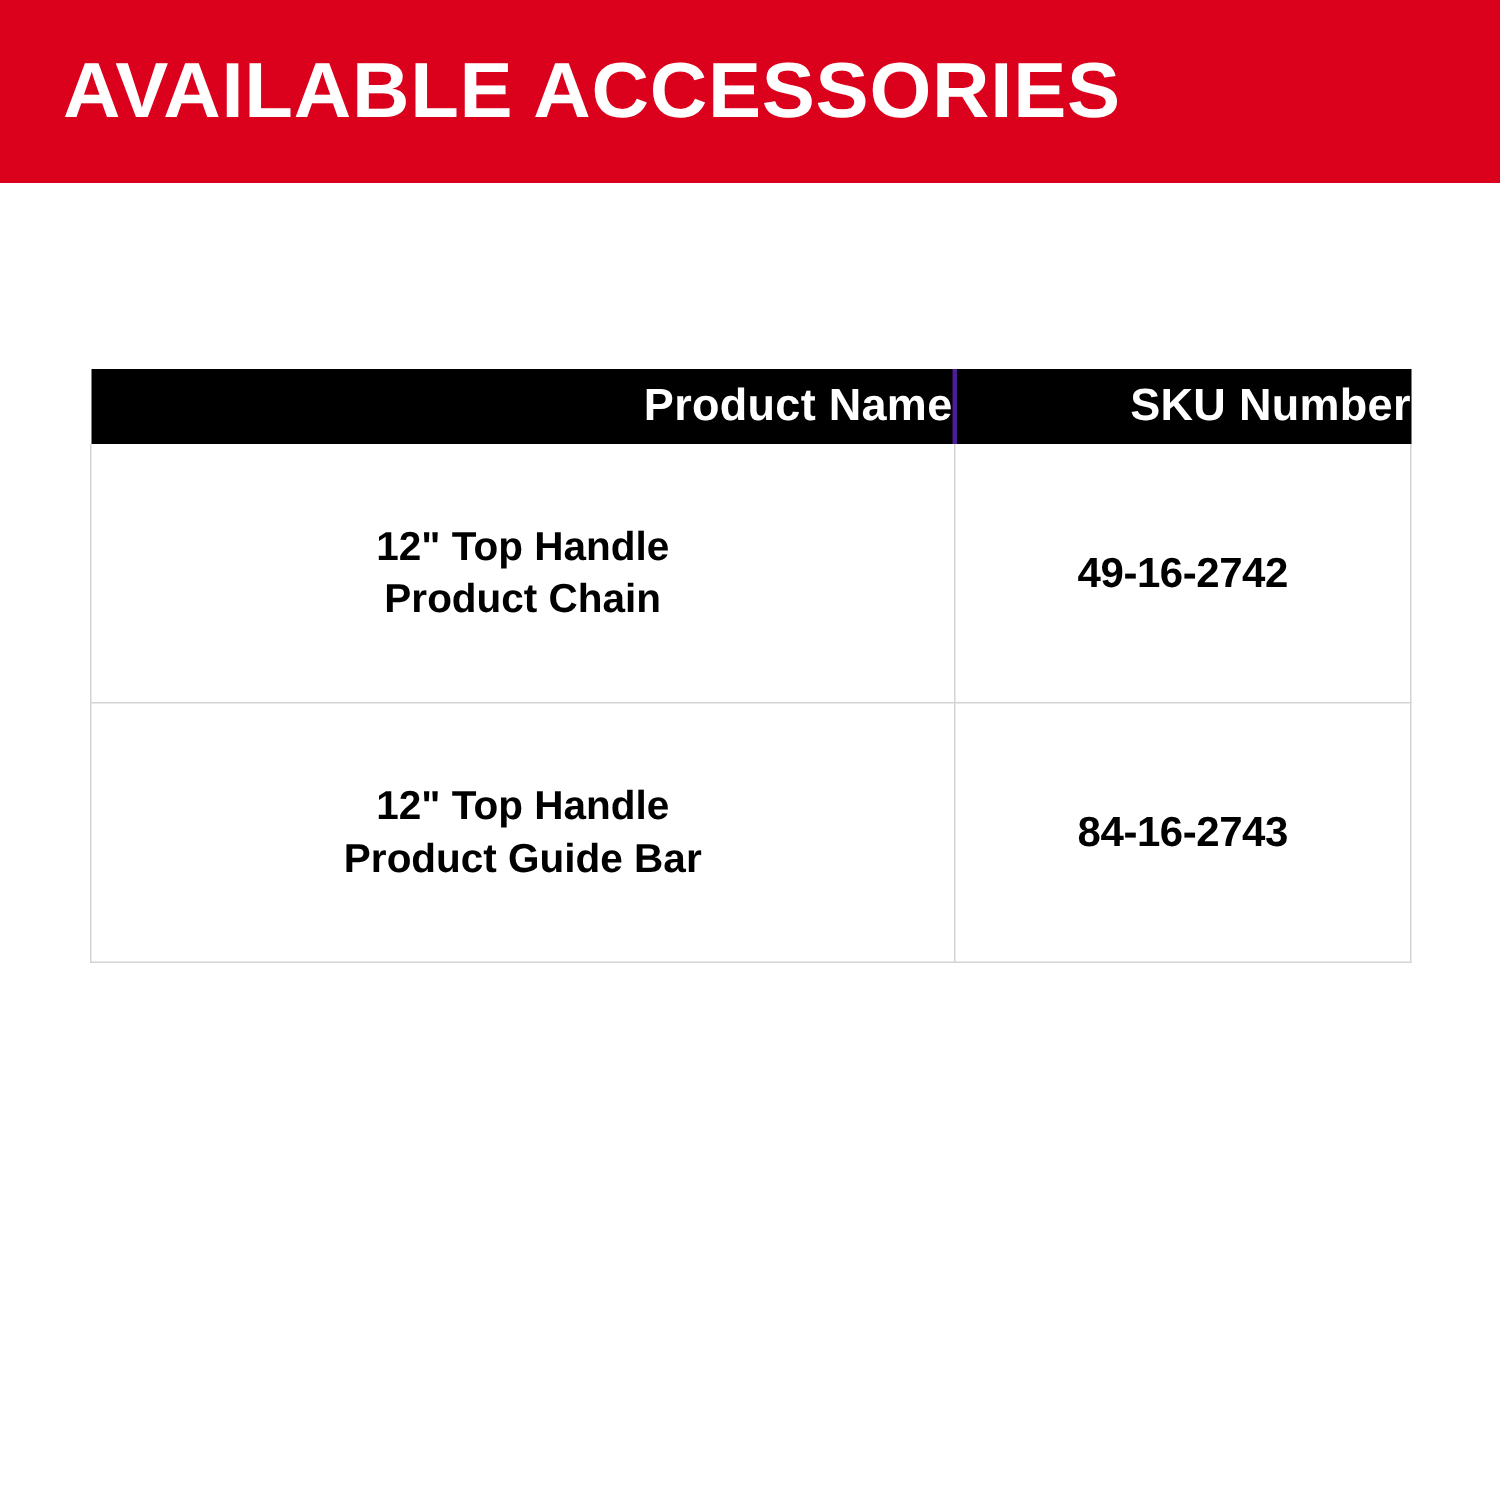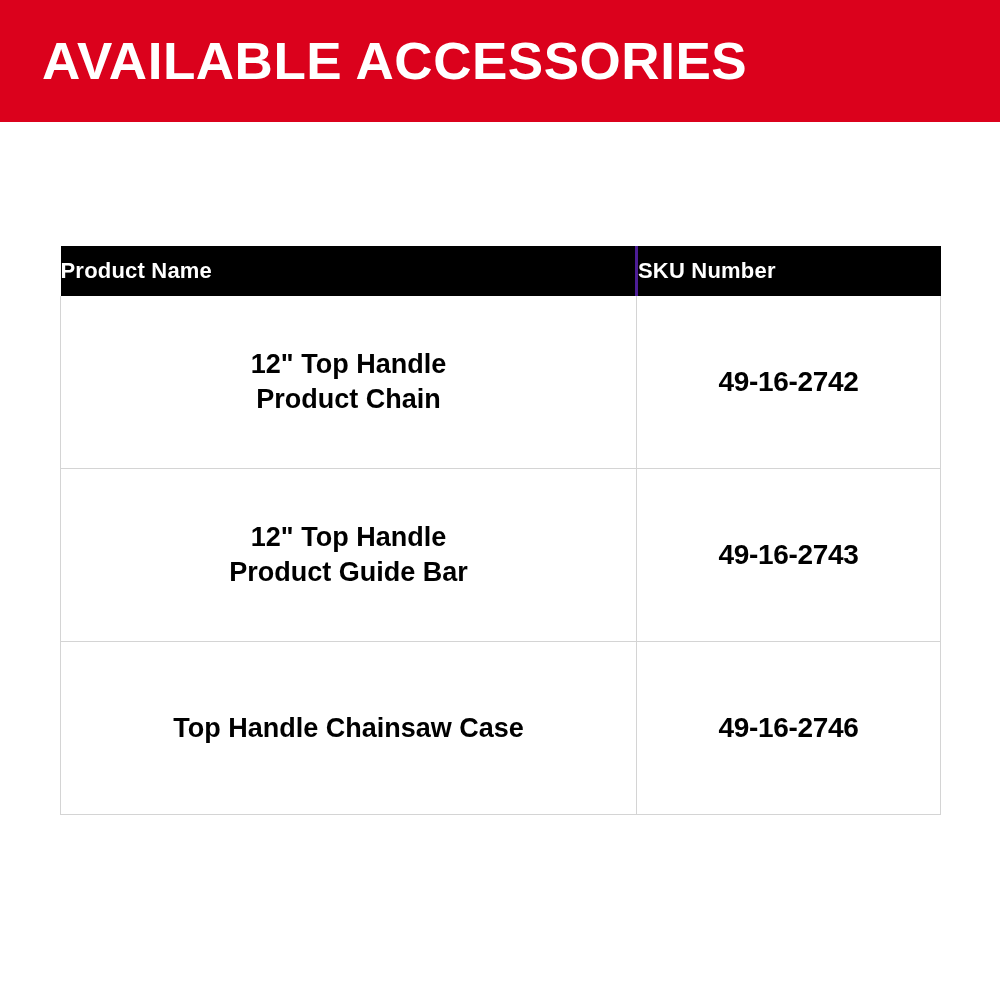--- a/index.html
+++ b/index.html
@@ -59,25 +59,25 @@
     table-layout: fixed;
   }
   table.acc-table col.c-name { width: 576px; }
   table.acc-table col.c-sku  { width: 304px; }
 
   thead th {
     background: #000000;
     color: #ffffff;
     font-family: "Liberation Sans", sans-serif;
     font-weight: bold;
-    font-size: 22px;
+    font-size: 30px;
     letter-spacing: 0.2px;
     height: 50px;
     padding: 0;
-    text-align: left;
+    text-align: right;
     vertical-align: middle;
     border: none;
   }
   thead th.sku-head {
     border-left: 3px solid #4c1d95;
   }
 
   tbody td {
     border: 1px solid #d4d4d4;
     border-top: none;
@@ -130,25 +130,19 @@
             <span class="cell-line">12" Top Handle</span>
             <span class="cell-line">Product Chain</span>
           </td>
           <td class="sku-cell">49-16-2742</td>
         </tr>
         <tr>
           <td class="name-cell">
             <span class="cell-line">12" Top Handle</span>
             <span class="cell-line">Product Guide Bar</span>
           </td>
-          <td class="sku-cell">49-16-2743</td>
-        </tr>
-        <tr>
-          <td class="name-cell">
-            <span class="cell-line">Top Handle Chainsaw Case</span>
-          </td>
-          <td class="sku-cell">49-16-2746</td>
+          <td class="sku-cell">84-16-2743</td>
         </tr>
       </tbody>
     </table>
   </div>
 
 </div>
 
 </body></html>

